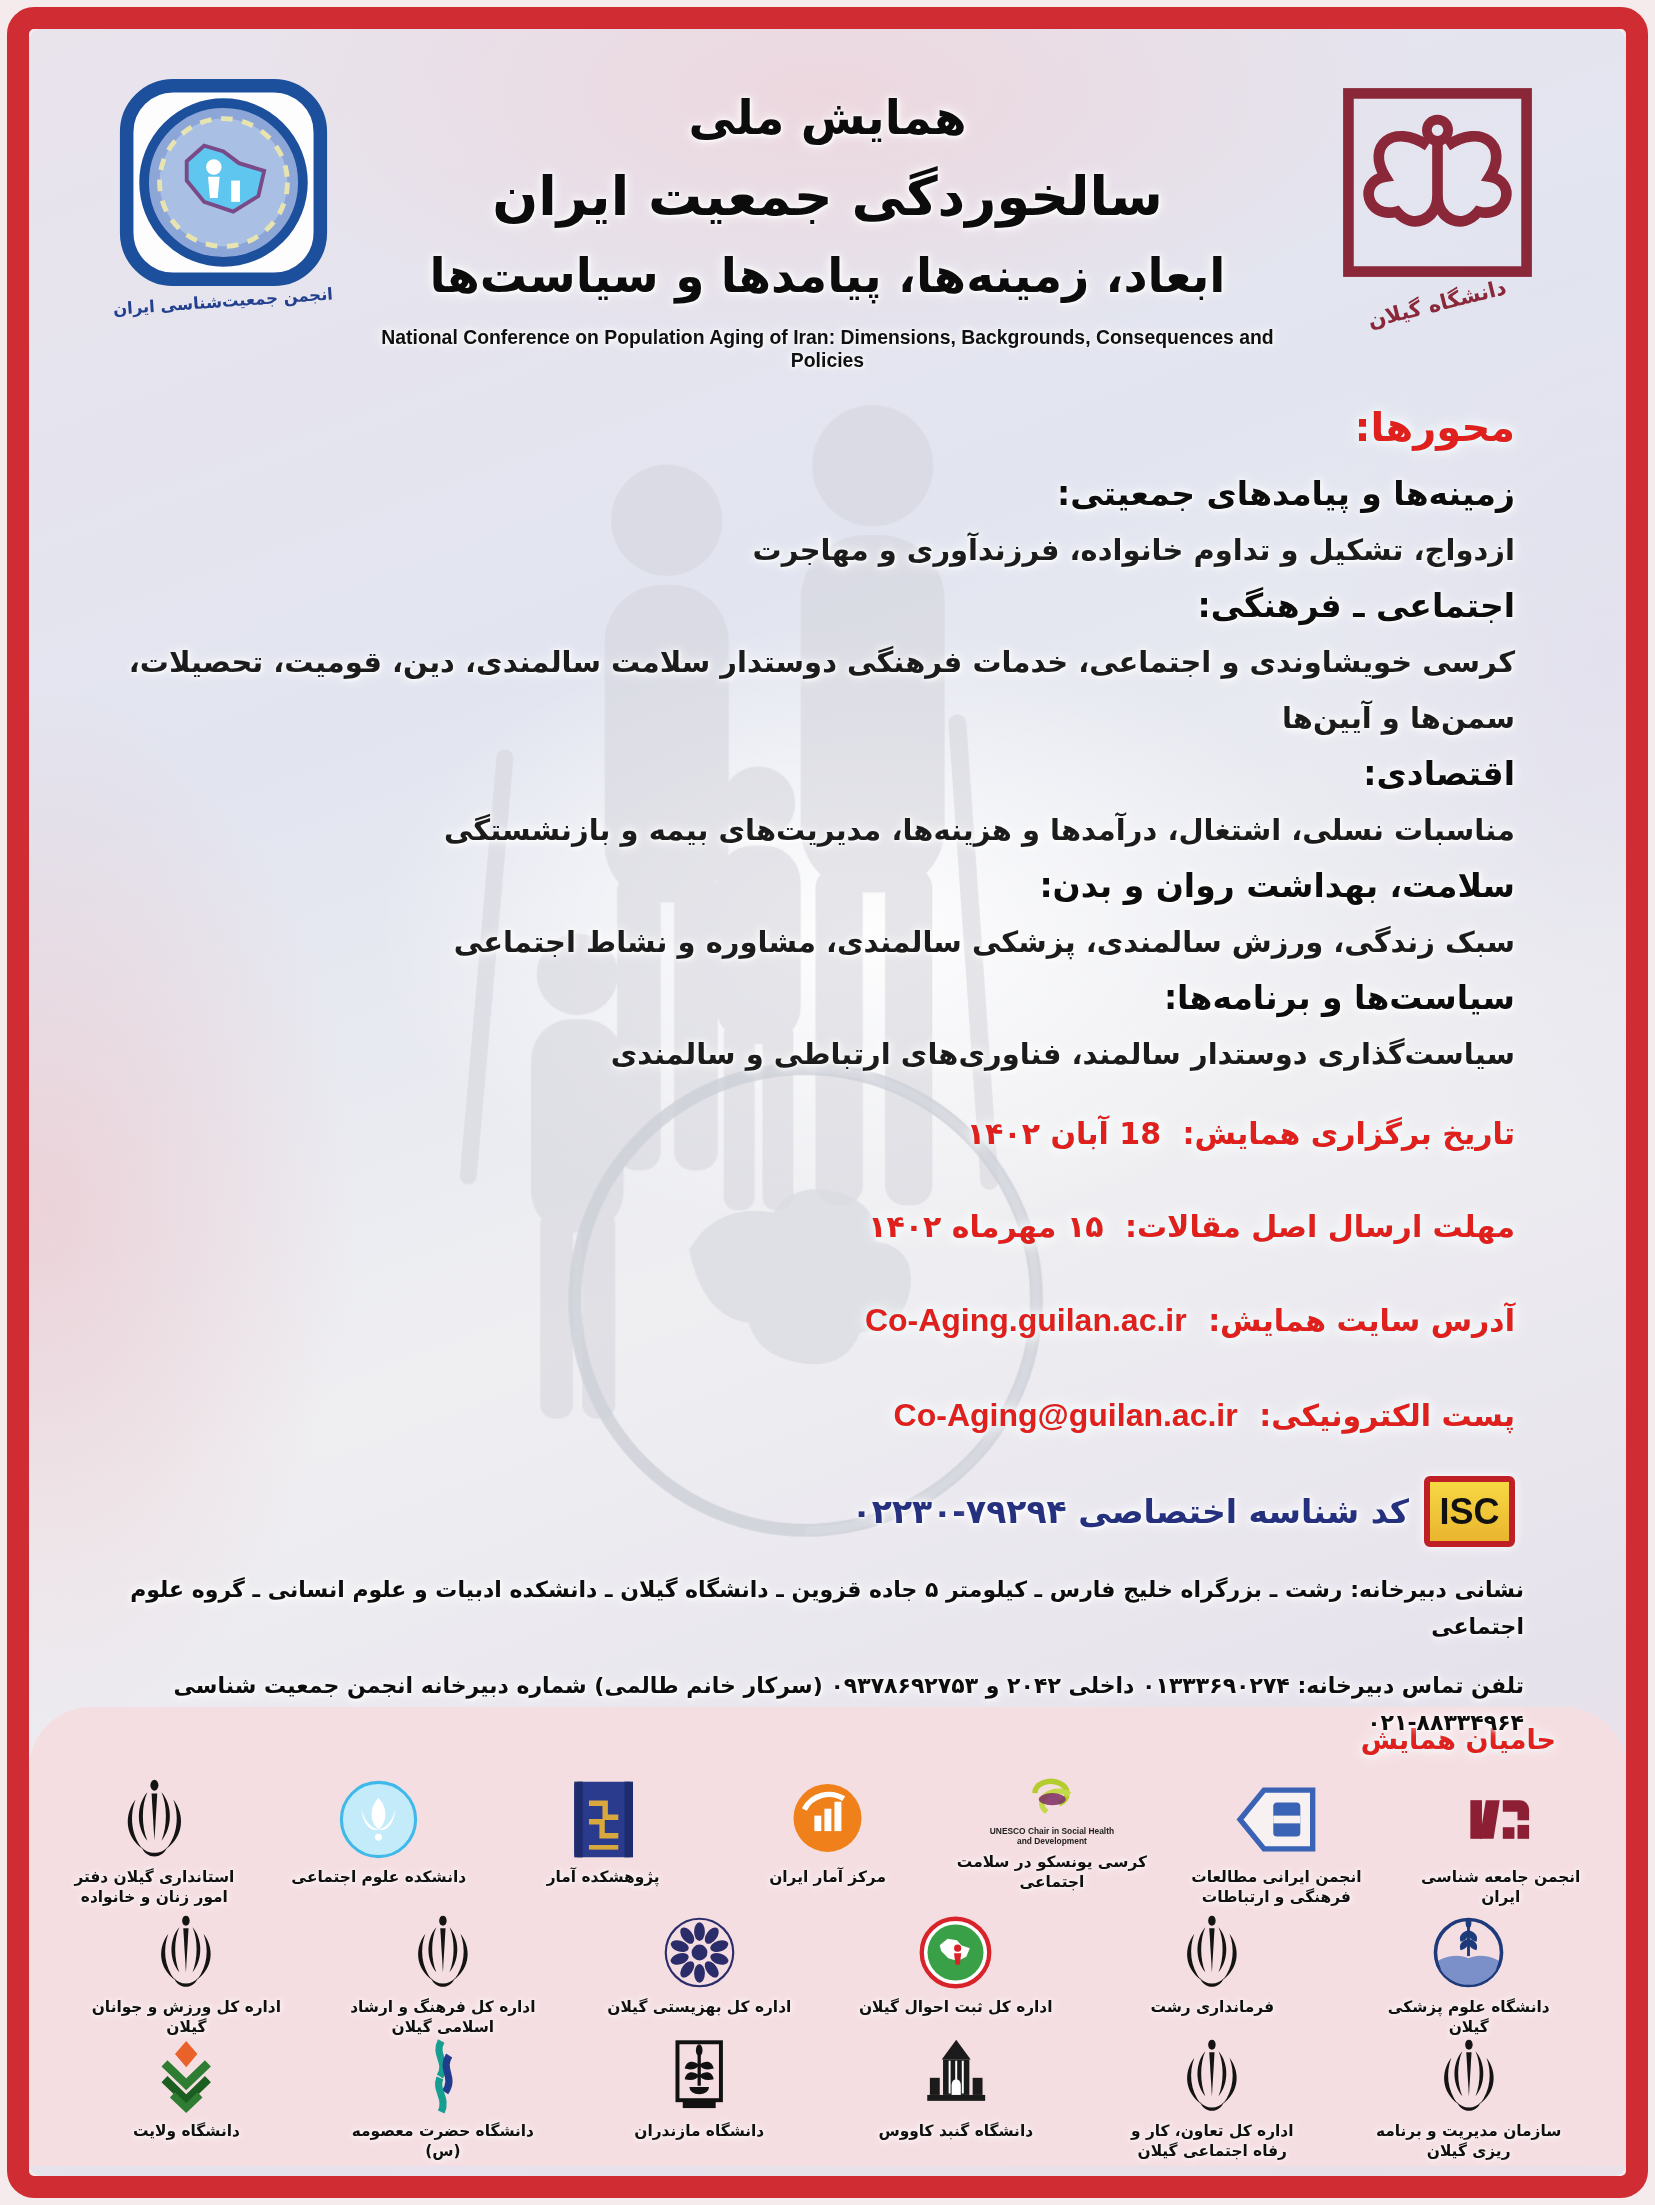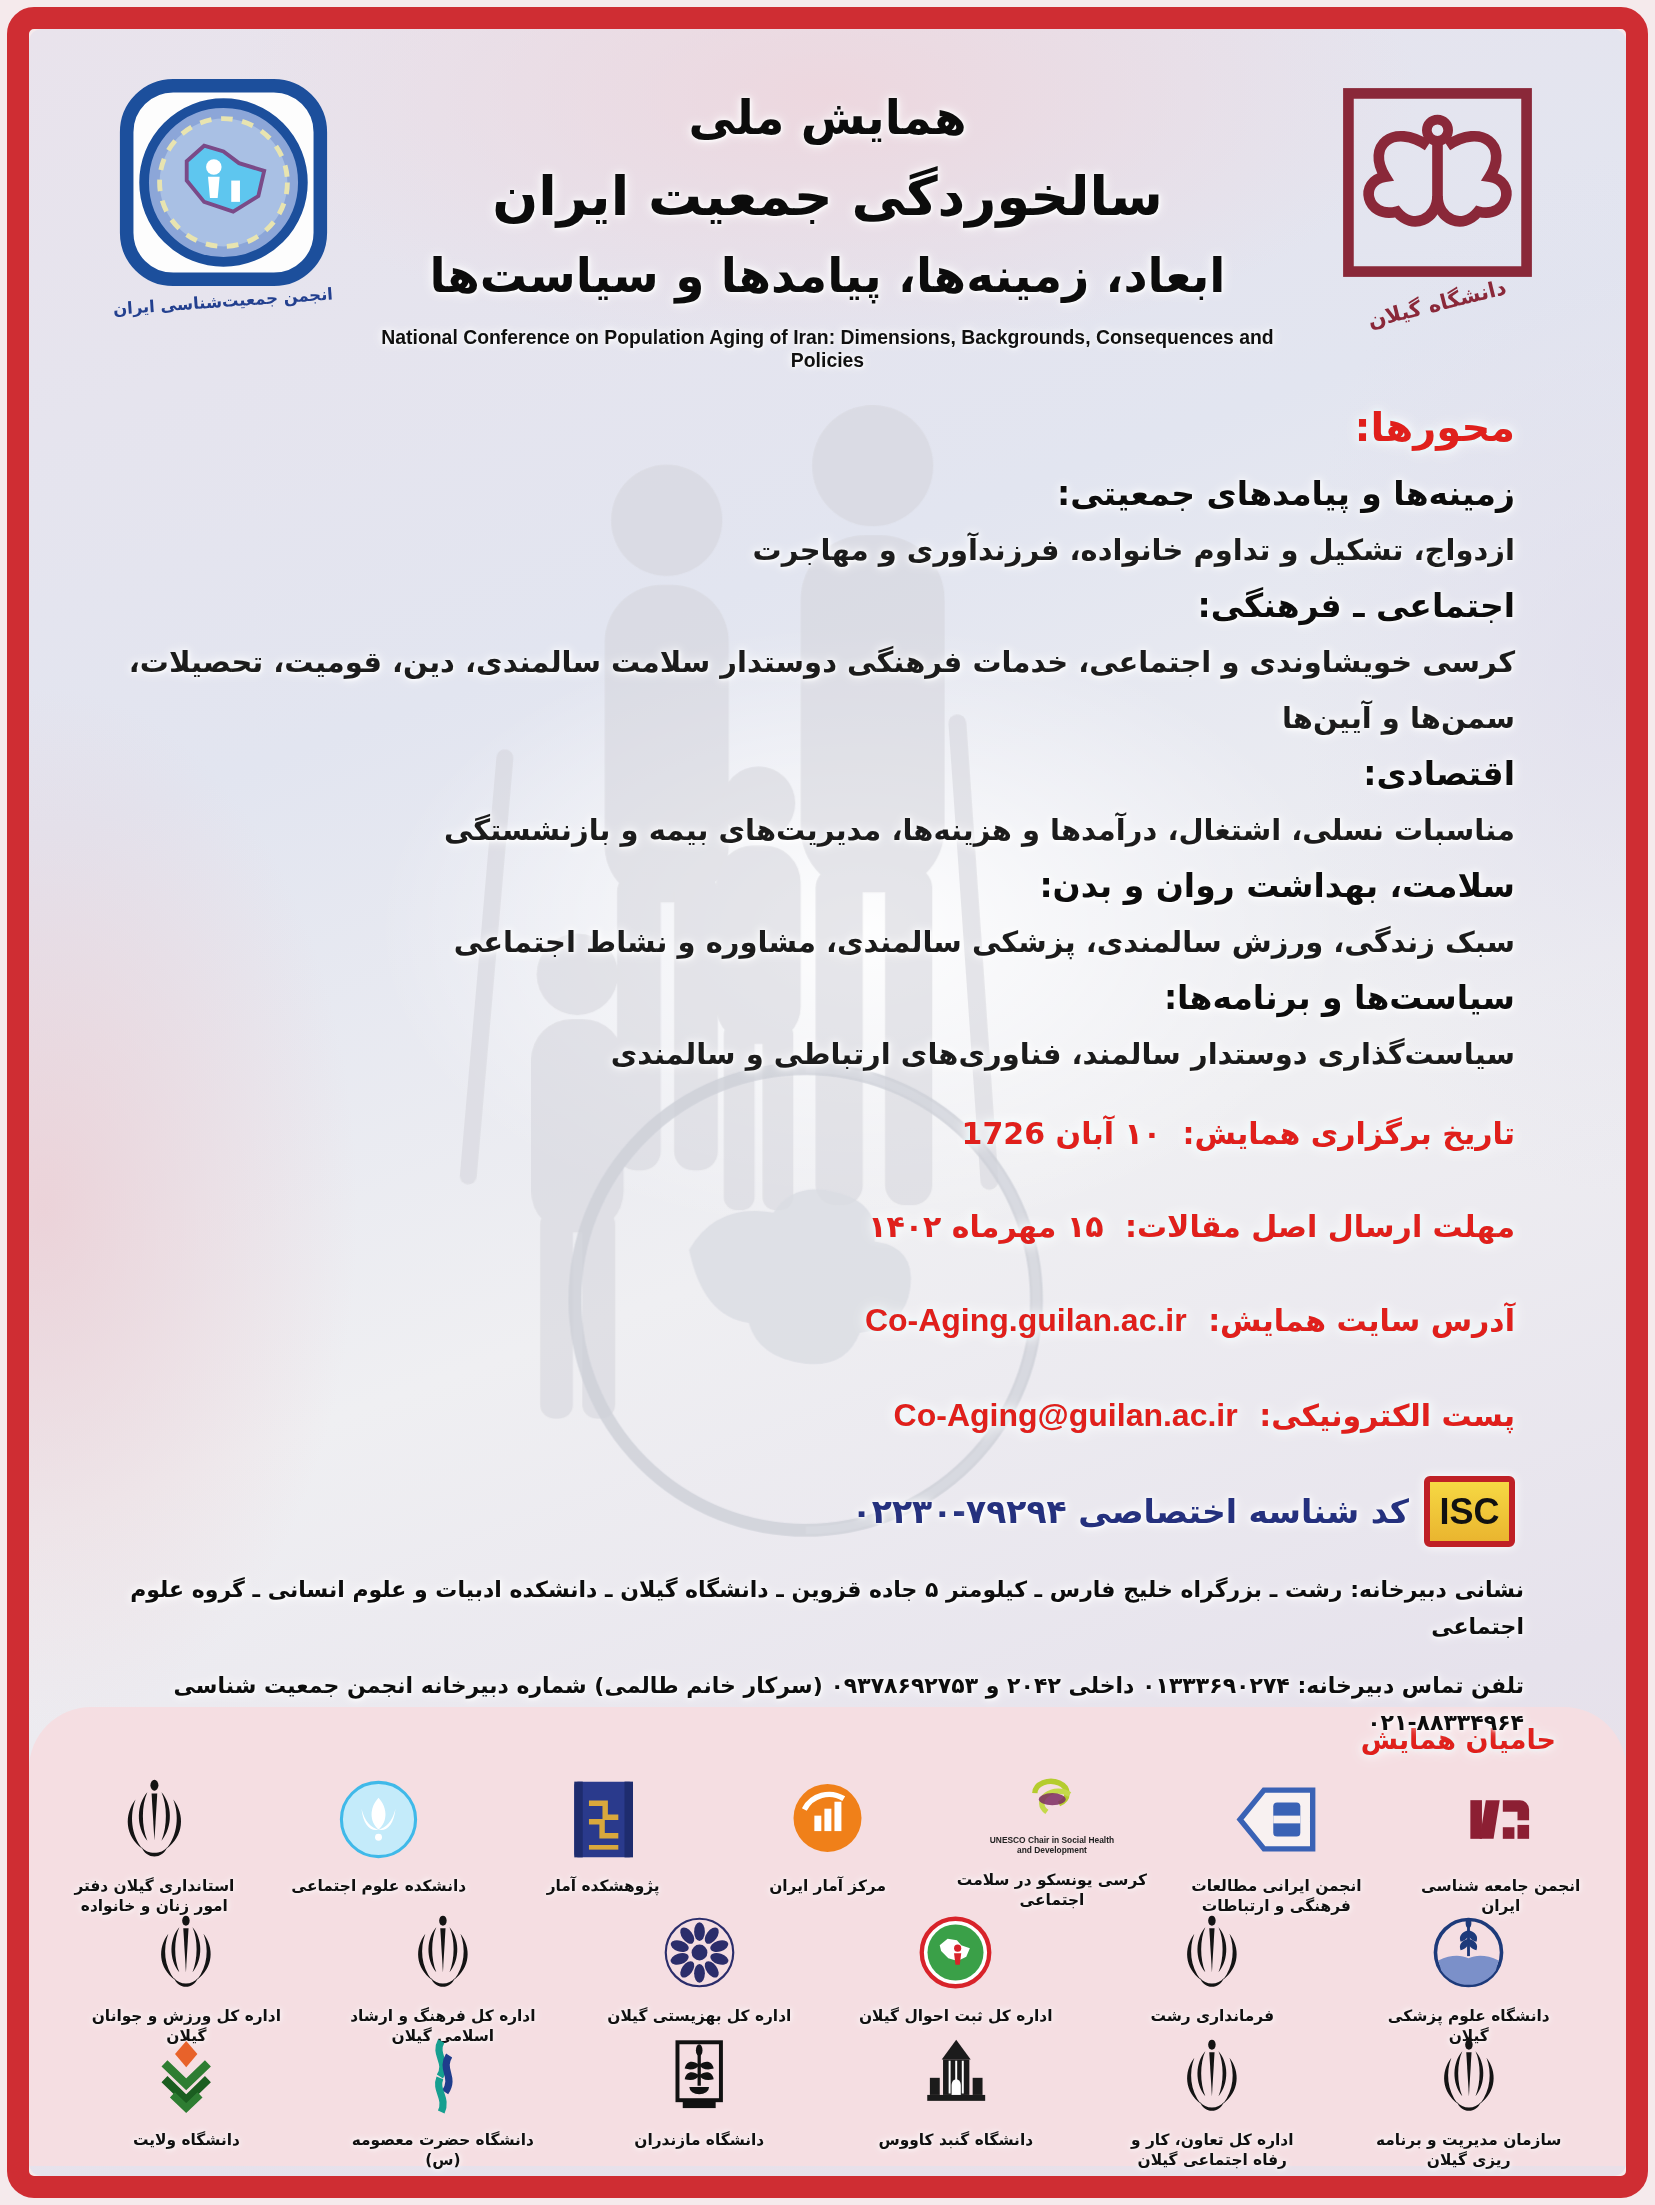--- a/index.html
+++ b/index.html
@@ -57,21 +57,21 @@
 
   .supporters{position:absolute;left:0;right:0;bottom:10px;height:459px;z-index:1;
               background:#f5dee2;border-radius:62px 62px 0 0;}
   .supporters-heading{position:absolute;top:17px;right:70px;font-size:27px;font-weight:bold;
               color:#e0201c;direction:rtl;}
   .logo-row{position:absolute;left:12.4px;right:12.4px;display:flex;direction:rtl;
             justify-content:space-evenly;align-items:flex-start;}
   .row-0{top:70px;}
   .row-1{top:206px;}
   .row-2{top:330px;}
-  .cell{display:flex;flex-direction:column;align-items:center;gap:14px;width:223px;}
+  .cell{display:flex;flex-direction:column;align-items:center;gap:5px;width:223px;}
   .logo-svg{height:85px;}
   .logo-sm{height:79px;}
   .cell-label{font-size:15.4px;font-weight:bold;color:#101010;text-align:center;line-height:20px;
               max-width:199px;text-shadow:0 0 5px #fff,0 0 10px #fff;}
   .unesco-cap{font-family:"Liberation Sans",sans-serif;font-weight:bold;font-size:8.4px;
               line-height:10.4px;color:#222;text-align:center;width:139px;margin-top:-3px;}
   .sprite{position:absolute;width:0;height:0;overflow:hidden;}
 </style>
 </head>
 <body>
@@ -277,21 +277,21 @@
       <div class="topic-body shadow-b">مناسبات نسلی، اشتغال، درآمدها و هزینه‌ها، مدیریت‌های بیمه و بازنشستگی</div>
       <div class="topic-title shadow-b">سلامت، بهداشت روان و بدن:</div>
       <div class="topic-body shadow-b">سبک زندگی، ورزش سالمندی، پزشکی سالمندی، مشاوره و نشاط اجتماعی</div>
       <div class="topic-title shadow-b">سیاست‌ها و برنامه‌ها:</div>
       <div class="topic-body shadow-b">سیاست‌گذاری دوستدار سالمند، فناوری‌های ارتباطی و سالمندی</div>
     </div>
 
     <div class="info">
       <div class="info-line shadow-r">
         <span>تاریخ برگزاری همایش:</span>
-        <span class="info-value">۱۰ آبان 1726</span>
+        <span class="info-value">18 آبان ۱۴۰۲</span>
       </div>
       <div class="info-line shadow-r">
         <span>مهلت ارسال اصل مقالات:</span>
         <span class="info-value">۱۵ مهرماه ۱۴۰۲</span>
       </div>
       <div class="info-line shadow-r">
         <span>آدرس سایت همایش:</span>
         <span class="info-value latin">Co-Aging.guilan.ac.ir</span>
       </div>
       <div class="info-line shadow-r">

